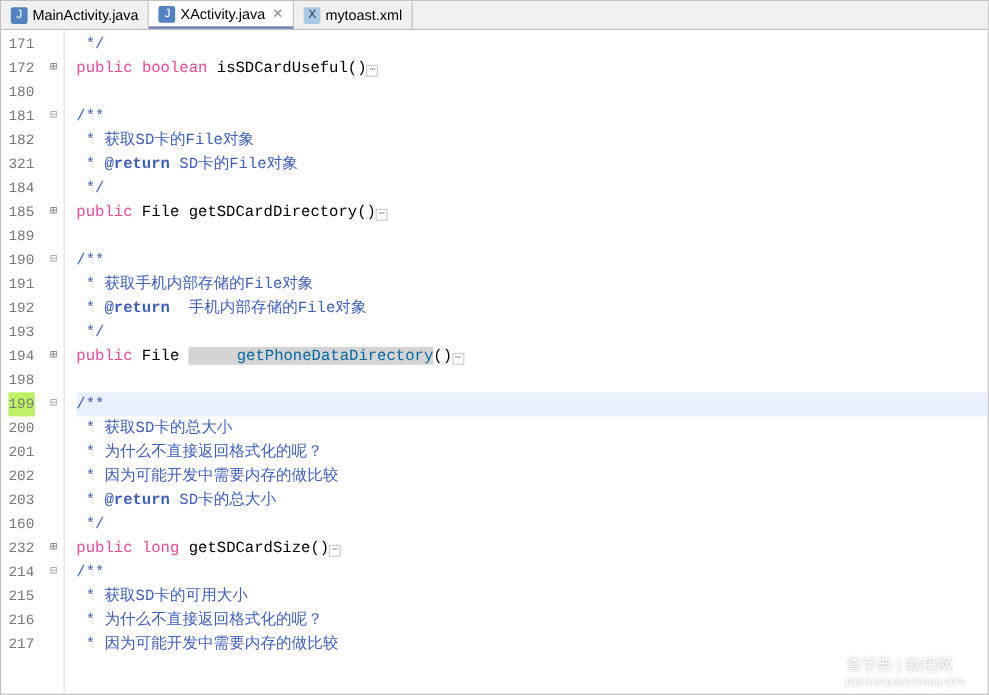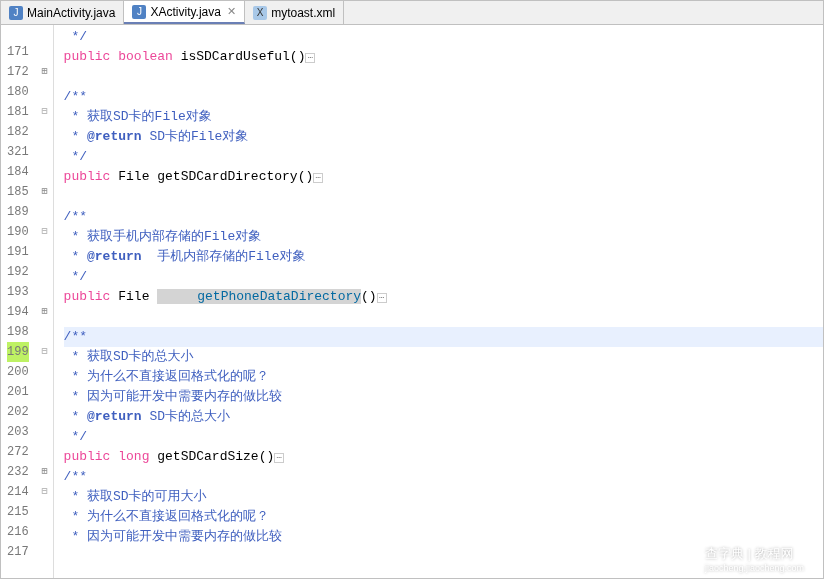--- a/index.html
+++ b/index.html
@@ -52,21 +52,20 @@
     .editor-area {
       display: flex;
       height: calc(100% - 24px);
       overflow: hidden;
     }
     .gutter {
       display: flex;
       background: #ffffff;
       border-right: 1px solid #ddd;
       flex-shrink: 0;
-      align-items: center;
     }
     .line-numbers {
       padding: 2px 8px 2px 6px;
       text-align: right;
       color: #787878;
       font-size: 12px;
       line-height: 20px;
       user-select: none;
     }
     .fold-markers {
@@ -150,21 +149,21 @@
         <div>191</div>
         <div>192</div>
         <div>193</div>
         <div>194</div>
         <div>198</div>
         <div style="background: #bef264;">199</div>
         <div>200</div>
         <div>201</div>
         <div>202</div>
         <div>203</div>
-        <div>272</div>
+        <div>160</div>
         <div>232</div>
         <div>214</div>
         <div>215</div>
         <div>216</div>
         <div>217</div>
       </div>
     <div class="fold-markers" id="fold-markers">
         <div>&nbsp;</div>
         <div class="fold-collapsed"></div>
         <div>&nbsp;</div>

